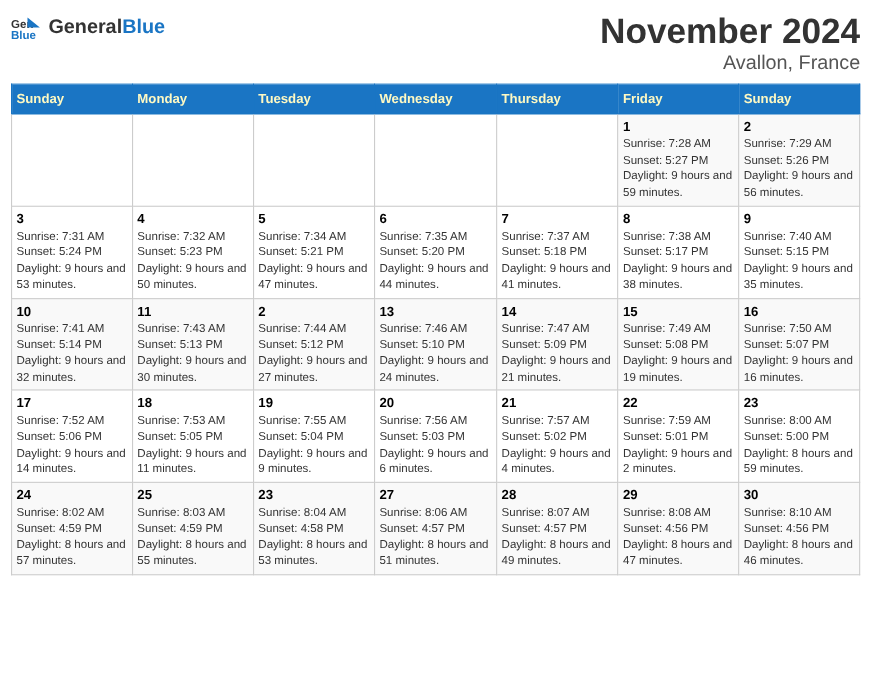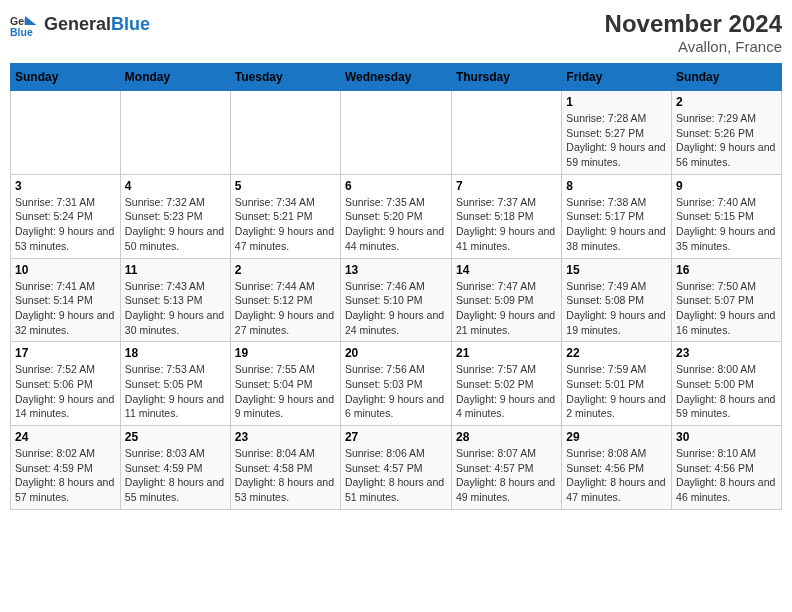--- a/index.html
+++ b/index.html
@@ -32,36 +32,36 @@
       color: #1a75c4;
     }
     .logo-icon {
       width: 30px;
       height: 30px;
     }
     .title-block {
       text-align: right;
     }
     .month-title {
-      font-size: 24px;
+      font-size: 32px;
       font-weight: bold;
       color: #333;
     }
     .location {
-      font-size: 15px;
+      font-size: 18px;
       color: #555;
     }
     table {
       width: 100%;
       border-collapse: collapse;
       font-size: 11px;
     }
     thead tr th {
       background-color: #1a75c4;
-      color: #000000;
+      color: #fef9c3;
       padding: 6px 4px;
       text-align: left;
       font-size: 12px;
       font-weight: bold;
       border: 1px solid #1a75c4;
     }
     tbody tr td {
       vertical-align: top;
       padding: 4px 4px;
       border: 1px solid #ccc;

